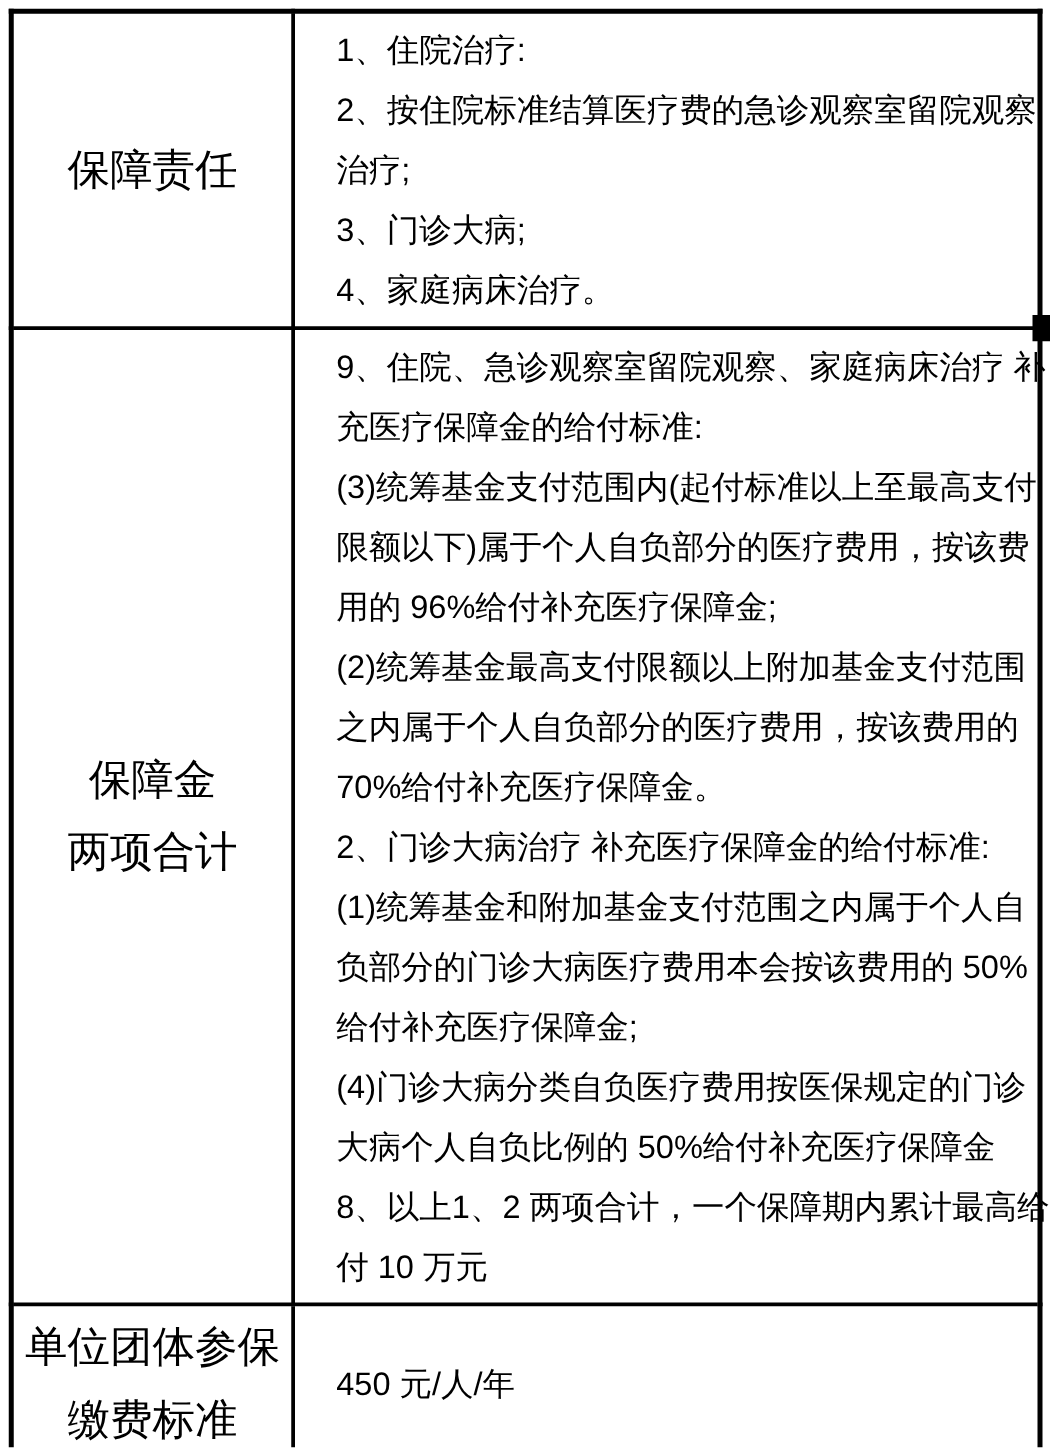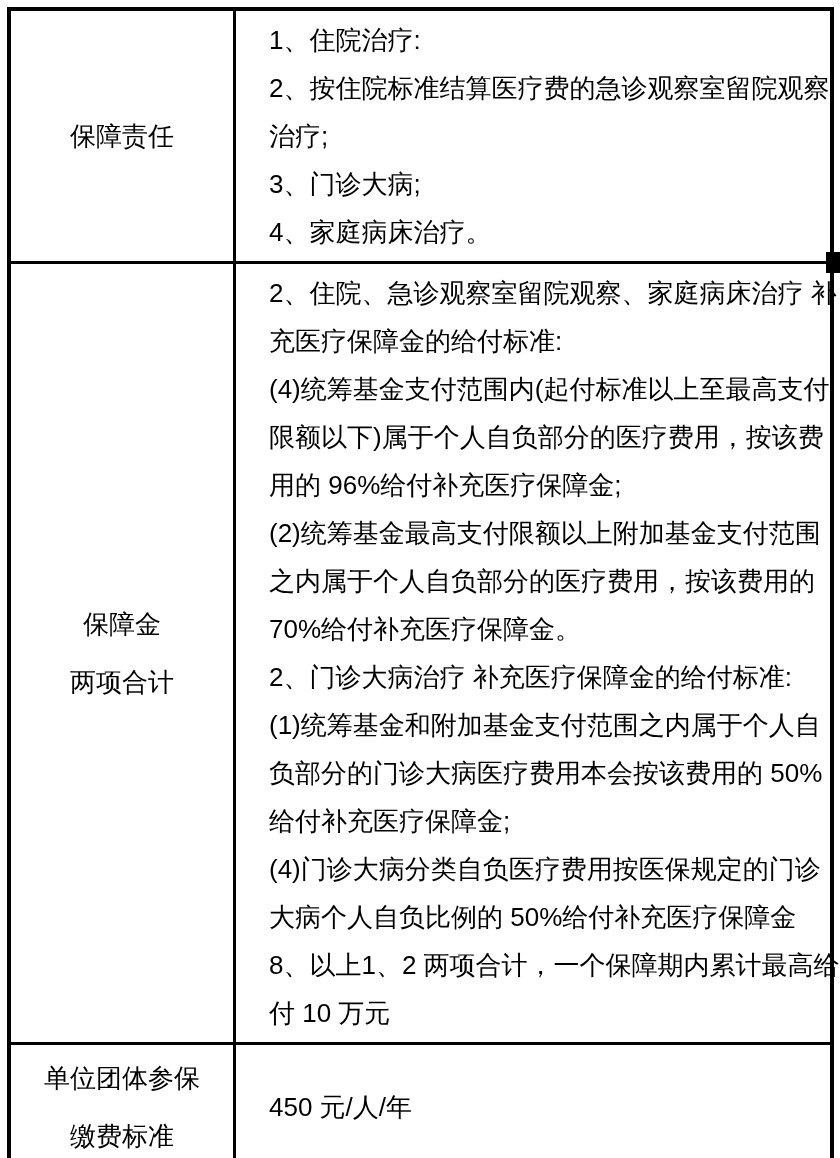--- a/index.html
+++ b/index.html
@@ -30,21 +30,21 @@
     border: 3px solid #000000;
   }
   table.benefits {
     border-width: 4px;
   }
   th.header-cell {
     width: 218px;
     font-weight: normal;
     text-align: center;
     vertical-align: middle;
-    font-size: 26px;
+    font-size: 34px;
     padding: 4px 2px;
   }
   .hline {
     line-height: 58px;
     white-space: nowrap;
   }
   td.content-cell {
     vertical-align: middle;
     font-size: 26px;
     padding: 5px 8px 5px 33px;
@@ -80,23 +80,23 @@
             <div class="cline">3、门诊大病;</div>
             <div class="cline">4、家庭病床治疗。</div>
           </td>
         </tr>
         <tr>
           <th class="header-cell">
             <div class="hline">保障金</div>
             <div class="hline">两项合计</div>
           </th>
           <td class="content-cell">
-            <div class="cline">2、住院、急诊观察室留院观察、家庭病床治疗 补</div>
+            <div class="cline">9、住院、急诊观察室留院观察、家庭病床治疗 补</div>
             <div class="cline">充医疗保障金的给付标准:</div>
-            <div class="cline">(4)统筹基金支付范围内(起付标准以上至最高支付</div>
+            <div class="cline">(3)统筹基金支付范围内(起付标准以上至最高支付</div>
             <div class="cline">限额以下)属于个人自负部分的医疗费用，按该费</div>
             <div class="cline">用的 96%给付补充医疗保障金;</div>
             <div class="cline">(2)统筹基金最高支付限额以上附加基金支付范围</div>
             <div class="cline">之内属于个人自负部分的医疗费用，按该费用的</div>
             <div class="cline">70%给付补充医疗保障金。</div>
             <div class="cline">2、门诊大病治疗 补充医疗保障金的给付标准:</div>
             <div class="cline">(1)统筹基金和附加基金支付范围之内属于个人自</div>
             <div class="cline">负部分的门诊大病医疗费用本会按该费用的 50%</div>
             <div class="cline">给付补充医疗保障金;</div>
             <div class="cline">(4)门诊大病分类自负医疗费用按医保规定的门诊</div>

